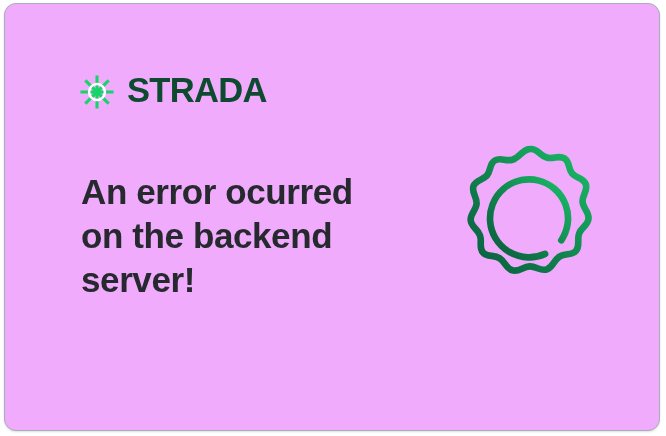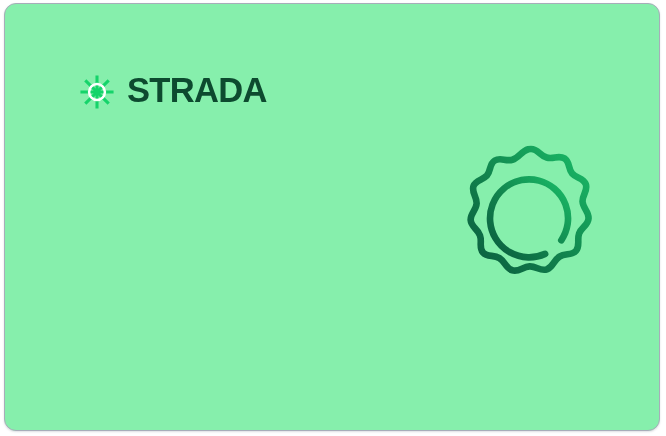--- a/index.html
+++ b/index.html
@@ -23,21 +23,21 @@
   }
 
   
   .card {
     position: absolute;
     left: 4px;
     top: 3px;
     width: 656px;
     height: 428px;
     box-sizing: border-box;
-    background: #86efac;
+    background: #f0abfc;
     border: 1px solid #a7adb9;
     border-radius: 12px;
     box-shadow: 0 1px 2px rgba(120,128,142,0.25);
     overflow: hidden;
   }
 
   
   .brand {
     position: absolute;
     left: 74px;
@@ -108,20 +108,21 @@
         <circle cx="50" cy="50" r="22" fill="none" stroke="#ffffff" stroke-width="7"></circle>
 
         <circle cx="50" cy="50" r="8.5" fill="#15d46a"></circle>
       </svg>
 
       <svg class="brand-word" viewBox="0 0 440 100">
         <text x="0" y="78" font-family="'Liberation Sans', sans-serif" font-size="96" font-weight="700" letter-spacing="-2" fill="#0d4a2f">STRADA</text>
       </svg>
     </div>
 
+    <h1 class="headline">An error ocurred on the backend server!</h1>
 
     <svg class="gear" viewBox="0 0 200 200">
       <defs>
         <linearGradient id="gearGrad" x1="0.08" y1="0.95" x2="0.95" y2="0.08">
           <stop offset="0%" stop-color="#0b6140"></stop>
           <stop offset="45%" stop-color="#11834d"></stop>
           <stop offset="100%" stop-color="#19b765"></stop>
         </linearGradient>
       </defs>
 

